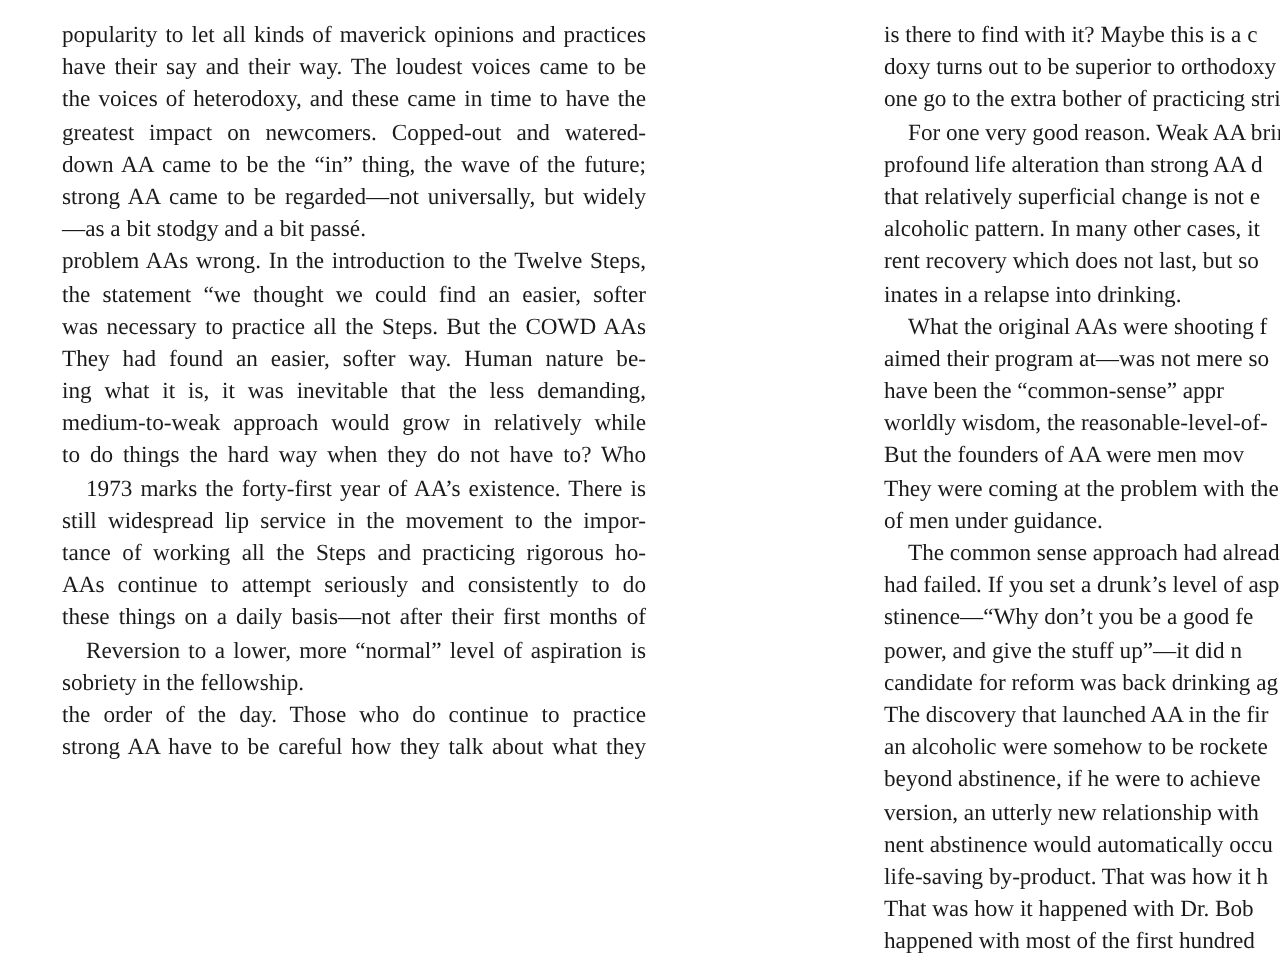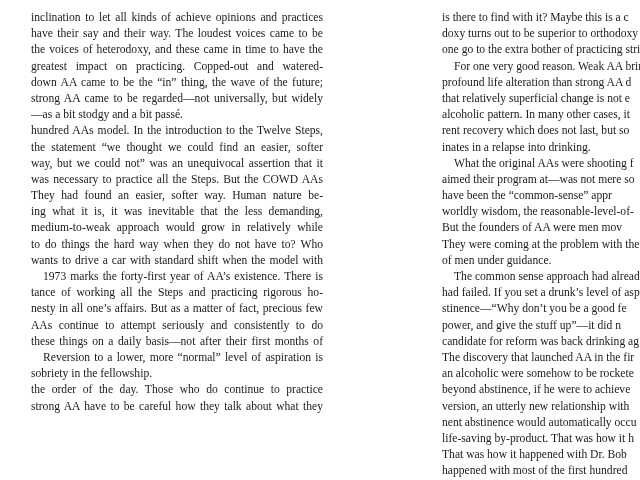--- a/index.html
+++ b/index.html
@@ -17,39 +17,37 @@
   .page.right { left: 442px; width: 260px; white-space: nowrap; }
   .line { display: block; height: 16.2px; white-space: nowrap; }
   .left .line { text-align-last: justify; text-align: justify; }
   .left .line.last { text-align-last: left; }
   .indent { padding-left: 12px; }
 </style>
 </head>
 <body>
 
 <div class="page left" id="left-page">
-    <span class="line">inclination to let all kinds of achieve opinions and practices</span>
+    <span class="line">popularity to let all kinds of maverick opinions and practices</span>
     <span class="line">have their say and their way. The loudest voices came to be</span>
     <span class="line">the voices of heterodoxy, and these came in time to have the</span>
-    <span class="line">greatest impact on practicing. Copped-out and watered-</span>
+    <span class="line">greatest impact on newcomers. Copped-out and watered-</span>
     <span class="line">down AA came to be the “in” thing, the wave of the future;</span>
     <span class="line">strong AA came to be regarded—not universally, but widely</span>
     <span class="line last">—as a bit stodgy and a bit passé.</span>
-    <span class="line">hundred AAs model. In the introduction to the Twelve Steps,</span>
+    <span class="line">problem AAs wrong. In the introduction to the Twelve Steps,</span>
     <span class="line">the statement “we thought we could find an easier, softer</span>
-    <span class="line">way, but we could not” was an unequivocal assertion that it</span>
     <span class="line">was necessary to practice all the Steps. But the COWD AAs</span>
     <span class="line">They had found an easier, softer way. Human nature be-</span>
     <span class="line">ing what it is, it was inevitable that the less demanding,</span>
     <span class="line">medium-to-weak approach would grow in relatively while</span>
     <span class="line">to do things the hard way when they do not have to? Who</span>
-    <span class="line">wants to drive a car with standard shift when the model with</span>
     <span class="line indent">1973 marks the forty-first year of AA’s existence. There is</span>
+    <span class="line">still widespread lip service in the movement to the impor-</span>
     <span class="line">tance of working all the Steps and practicing rigorous ho-</span>
-    <span class="line">nesty in all one’s affairs. But as a matter of fact, precious few</span>
     <span class="line">AAs continue to attempt seriously and consistently to do</span>
     <span class="line">these things on a daily basis—not after their first months of</span>
     <span class="line indent">Reversion to a lower, more “normal” level of aspiration is</span>
     <span class="line last">sobriety in the fellowship.</span>
     <span class="line">the order of the day. Those who do continue to practice</span>
     <span class="line">strong AA have to be careful how they talk about what they</span>
   </div>
 <div class="page right" id="right-page">
     <span class="line">is there to find with it? Maybe this is a c</span>
     <span class="line">doxy turns out to be superior to orthodoxy</span>

